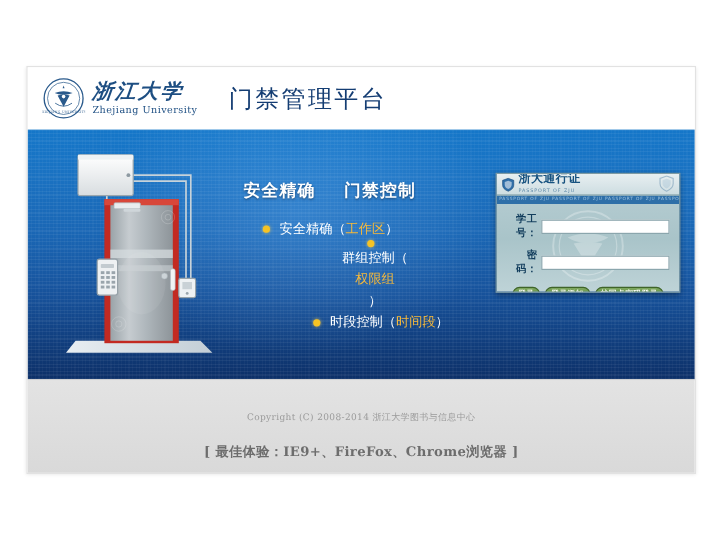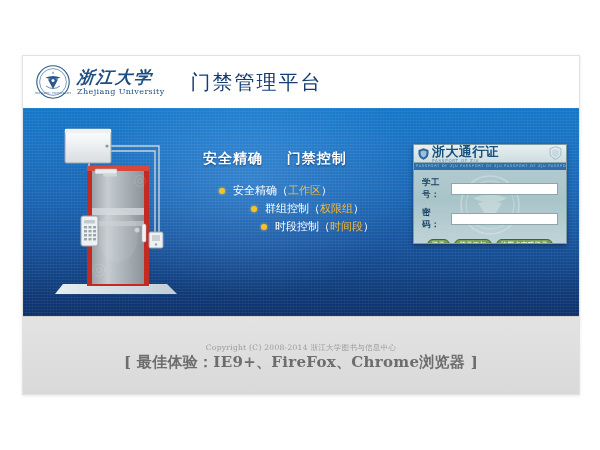--- a/index.html
+++ b/index.html
@@ -154,21 +154,21 @@
   .bullets li {
     color: #ffffff;
     font-size: 11px;
     line-height: 18px;
     white-space: nowrap;
     display: flex;
     align-items: center;
     font-family: "DejaVu Sans", "Liberation Sans", sans-serif;
   }
   .bullets li.i0 { margin-left: 16px; }
-  .bullets li.i1 { margin-left: 48px; }
+  .bullets li.i1 { margin-left: 48px; flex-direction: column; }
   .bullets li.i2 { margin-left: 58px; justify-content: space-between; }
   .dot {
     width: 6px; height: 6px;
     border-radius: 50%;
     background: #f6c324;
     margin-right: 8px;
     flex: 0 0 6px;
     box-shadow: 0 0 3px rgba(255,210,80,.8);
   }
   .hl { color: #f6b93b; }
@@ -198,25 +198,25 @@
   }
   .shield {
     width: 11px; height: 12px;
     flex: 0 0 11px;
     margin-right: 3px;
   }
   .panel-brand {
     line-height: 1;
   }
   .panel-brand-cn {
-    font-size: 13px;
+    font-size: 10px;
     font-weight: 700;
     color: #17527f;
     letter-spacing: .4px;
-    font-family: Liberation Sans, sans-serif;
+    font-family: Liberation Mono, monospace;
   }
   .panel-brand-en {
     font-size: 4px;
     color: #5a86a6;
     letter-spacing: .8px;
     margin-top: 1px;
     font-family: "DejaVu Sans", "Liberation Sans", sans-serif;
   }
   .shield-ghost {
     position: absolute;
@@ -256,20 +256,21 @@
     align-items: center;
     margin-bottom: 6px;
     position: relative;
     z-index: 2;
   }
   .form-label {
     width: 44px;
     font-size: 8.5px;
     color: #123d5c;
     font-weight: 700;
+    text-align: right;
     padding-right: 3px;
     letter-spacing: .5px;
     font-family: "DejaVu Sans", "Liberation Sans", sans-serif;
   }
   .form-input {
     flex: 1;
     height: 12px;
     background: #ffffff;
     border: 1px solid #8ba6ad;
     font-size: 8px;
@@ -312,22 +313,22 @@
     text-align: center;
   }
   .footer-line1 {
     padding-top: 26px;
     font-size: 7.5px;
     color: #9b9b9b;
     letter-spacing: .3px;
     font-family: "DejaVu Serif", "Liberation Serif", serif;
   }
   .footer-line2 {
-    margin-top: 0;
-    font-size: 15px;
+    margin-top: 16px;
+    font-size: 11px;
     color: #6d6d6d;
     font-weight: 700;
     letter-spacing: .3px;
     font-family: "DejaVu Serif", "Liberation Serif", serif;
   }
 </style>
 </head>
 <body>
 
 <div id="page">

